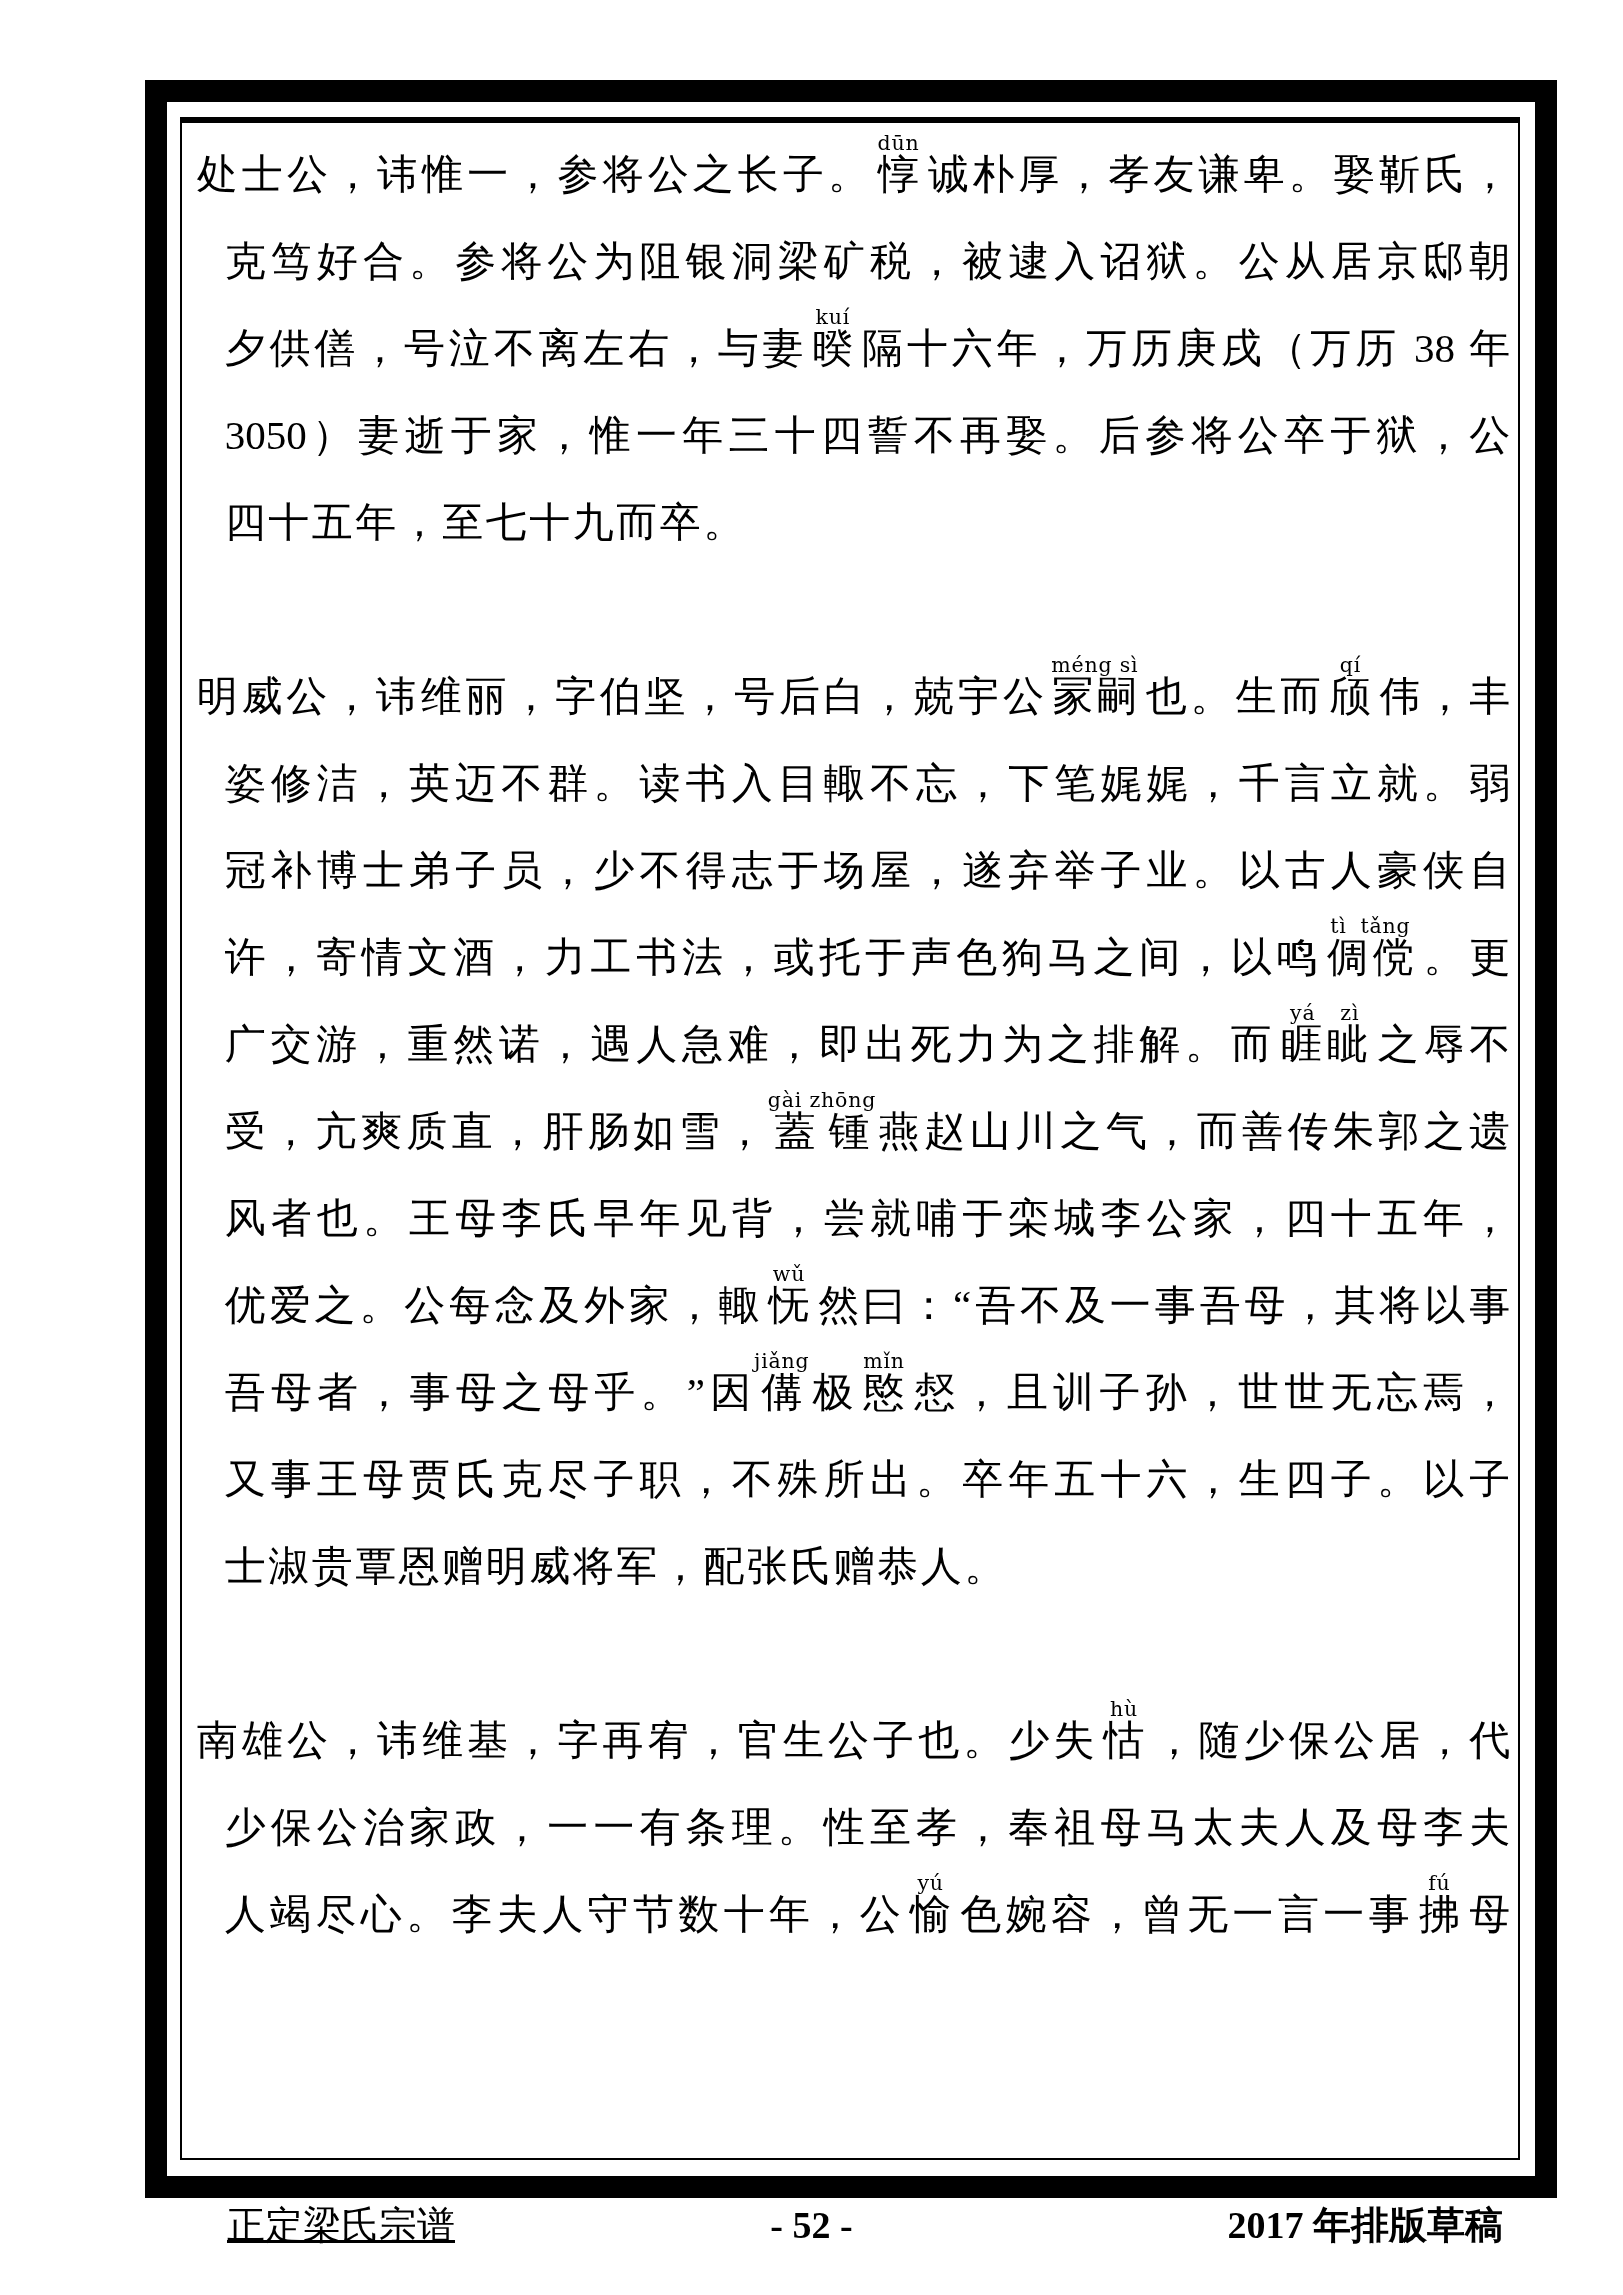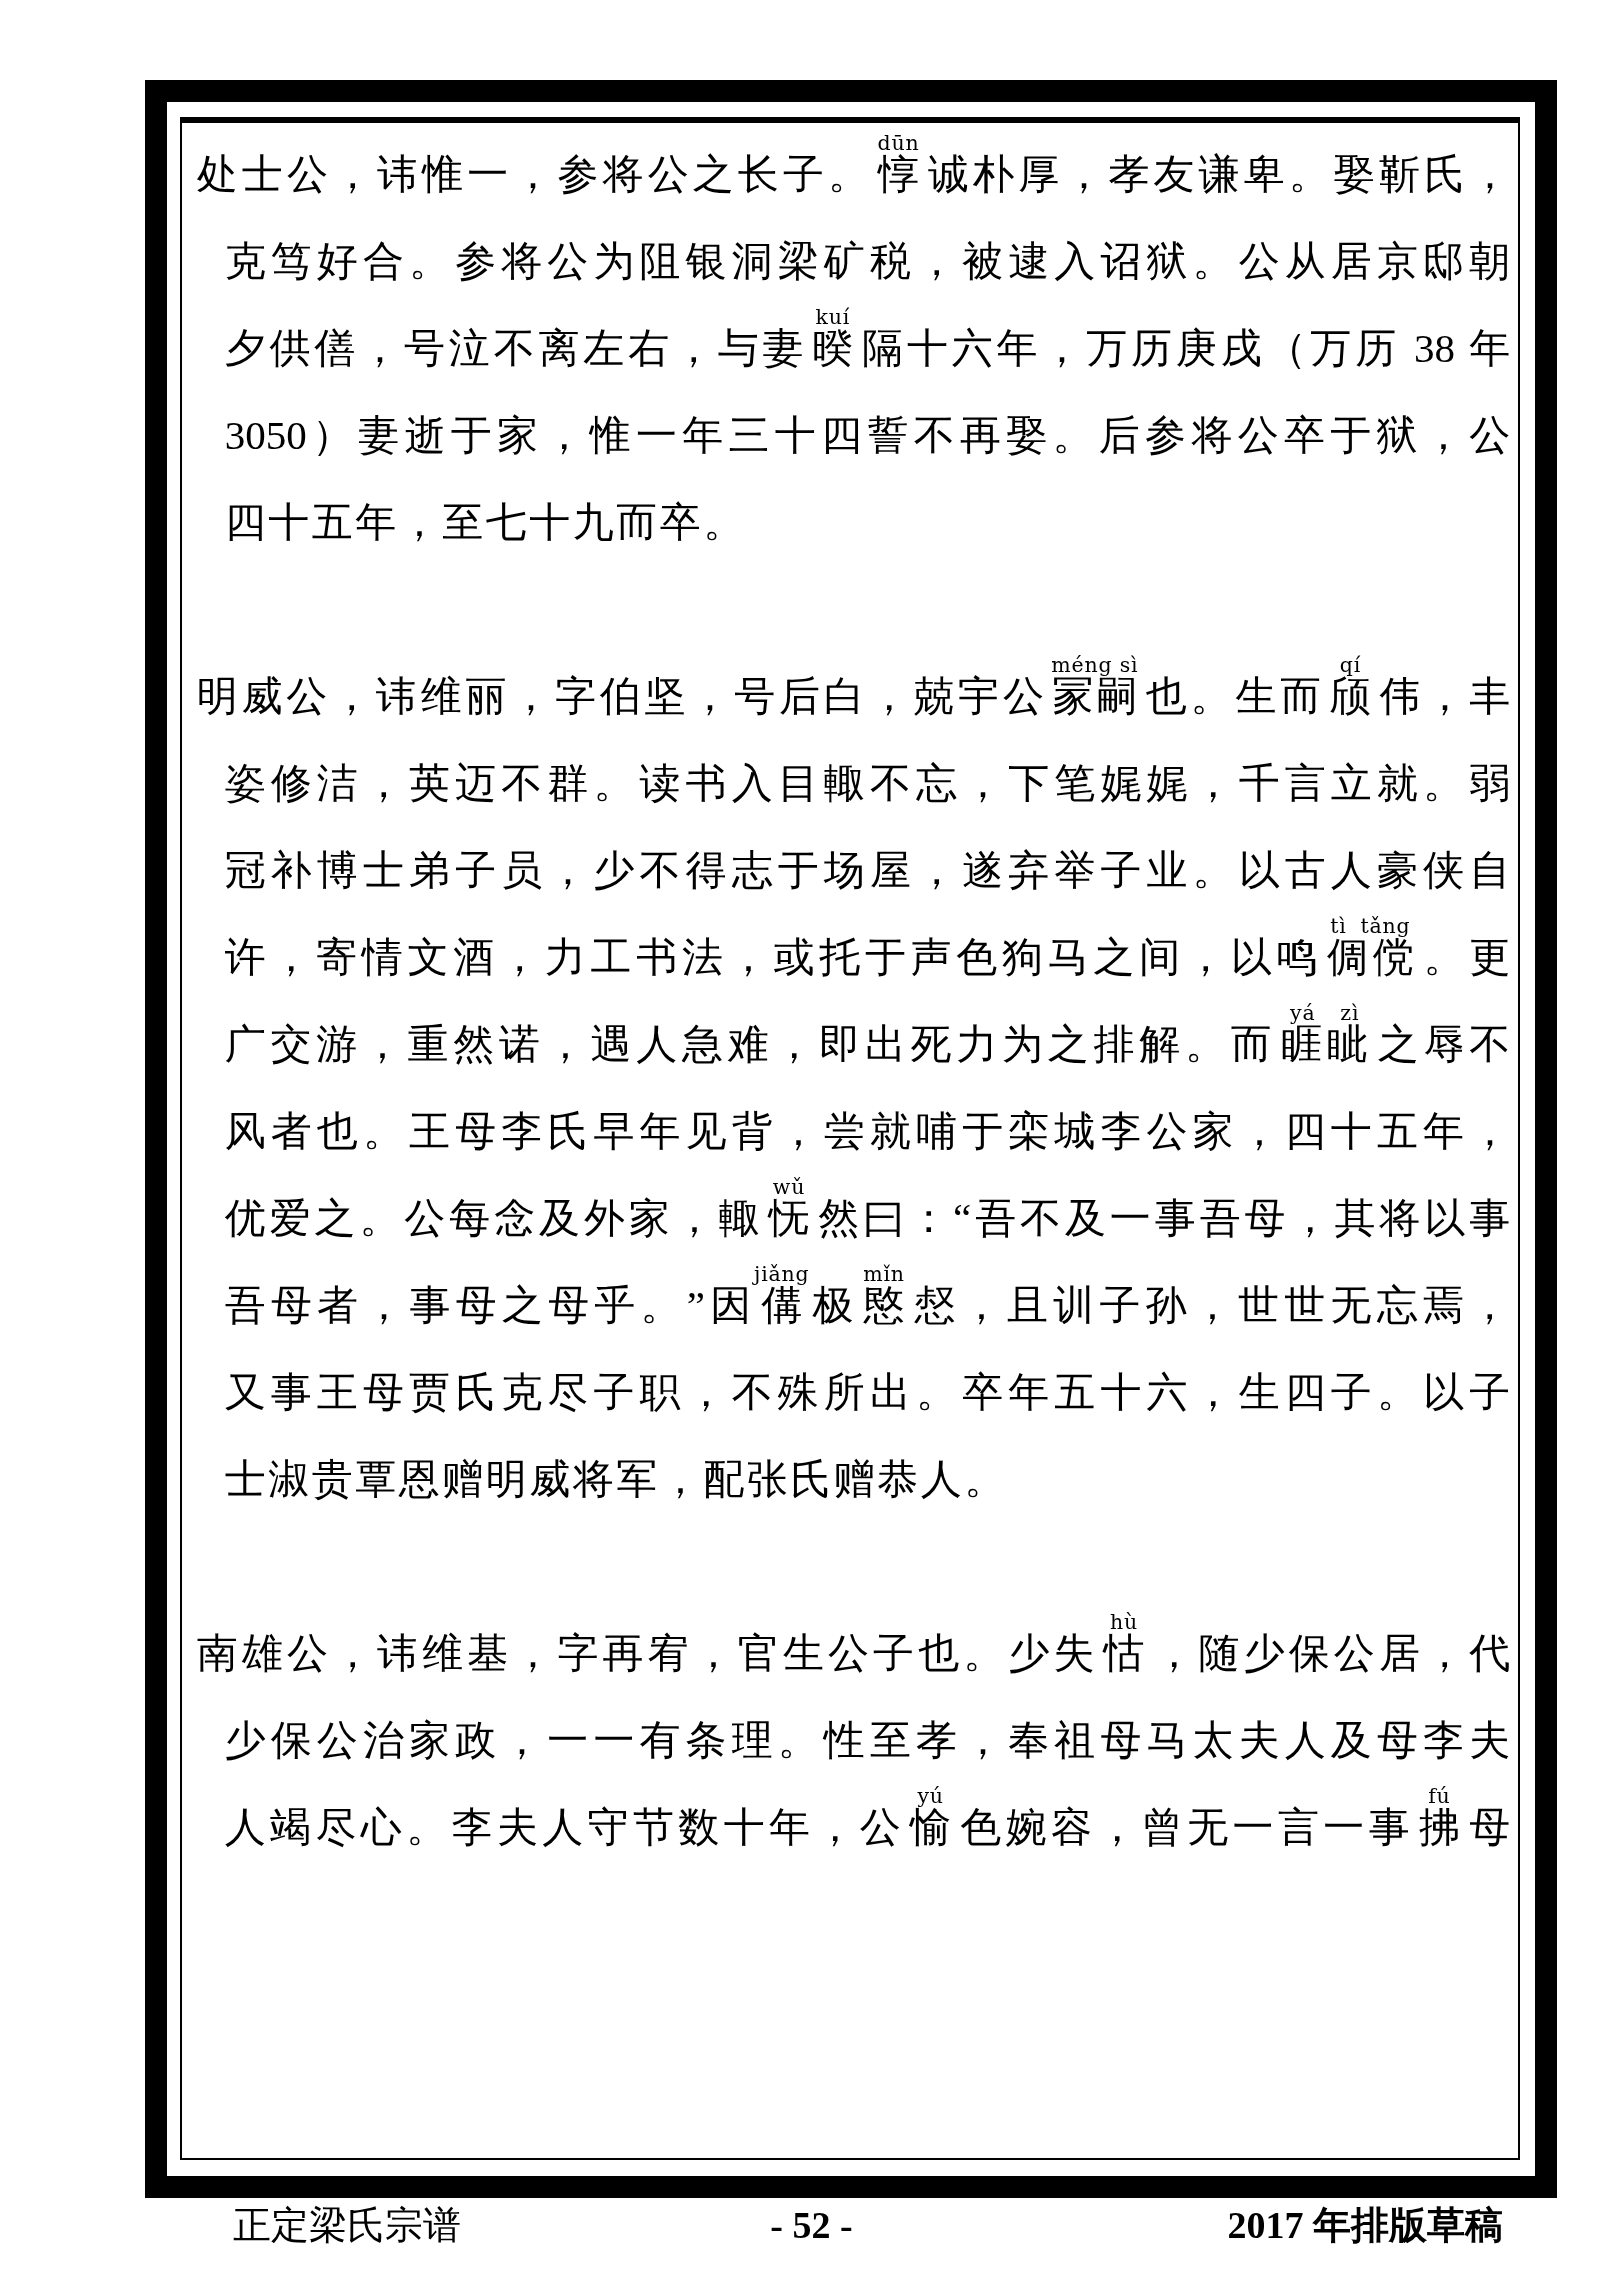--- a/index.html
+++ b/index.html
@@ -66,21 +66,22 @@
     position: absolute;
     left: 0;
     top: 2202px;
     width: 100%;
     height: 49px;
     font-size: 38px;
     line-height: 46px;
   }
   .footer-left {
     position: absolute;
-    left: 233px;
+    left: 227px;
+    text-decoration: underline;
   }
   .footer-center {
     position: absolute;
     left: 50%;
     transform: translateX(-50%);
     font-weight: bold;
   }
   .footer-right {
     position: absolute;
     right: 120px;
@@ -99,20 +100,21 @@
           <div class="line fit cont">克笃好合。参将公为阻银洞梁矿税，被逮入诏狱。公从居京邸朝</div>
           <div class="line fit cont">夕供僐，号泣不离左右，与妻<ruby><span>暌</span><rt>kuí</rt></ruby>隔十六年，万历庚戌（万历 38 年</div>
           <div class="line fit cont">3050）妻逝于家，惟一年三十四誓不再娶。后参将公卒于狱，公</div>
           <div class="line cont">四十五年，至七十九而卒。</div>
           <div class="line gap"></div>
           <div class="line fit">明威公，讳维丽，字伯坚，号后白，兢宇公<ruby><span>冡嗣</span><rt>méng sì</rt></ruby>也。生而<ruby><span>颀</span><rt>qí</rt></ruby>伟，丰</div>
           <div class="line fit cont">姿修洁，英迈不群。读书入目輙不忘，下笔娓娓，千言立就。弱</div>
           <div class="line fit cont">冠补博士弟子员，少不得志于场屋，遂弃举子业。以古人豪侠自</div>
           <div class="line fit cont">许，寄情文酒，力工书法，或托于声色狗马之间，以鸣<ruby><span>倜傥</span><rt>tì tǎng</rt></ruby>。更</div>
           <div class="line fit cont">广交游，重然诺，遇人急难，即出死力为之排解。而<ruby><span>睚眦</span><rt>yá zì</rt></ruby>之辱不</div>
+          <div class="line fit cont">受，亢爽质直，肝肠如雪，<ruby><span>蓋锺</span><rt>gài zhōng</rt></ruby>燕赵山川之气，而善传朱郭之遗</div>
           <div class="line fit cont">风者也。王母李氏早年见背，尝就哺于栾城李公家，四十五年，</div>
           <div class="line fit cont">优爱之。公每念及外家，輙<ruby><span>怃</span><rt>wǔ</rt></ruby>然曰：“吾不及一事吾母，其将以事</div>
           <div class="line fit cont">吾母者，事母之母乎。”因<ruby><span>傋</span><rt>jiǎng</rt></ruby>极<ruby><span>愍</span><rt>mǐn</rt></ruby>惄，且训子孙，世世无忘焉，</div>
           <div class="line fit cont">又事王母贾氏克尽子职，不殊所出。卒年五十六，生四子。以子</div>
           <div class="line cont">士淑贵覃恩赠明威将军，配张氏赠恭人。</div>
           <div class="line gap"></div>
           <div class="line fit">南雄公，讳维基，字再宥，官生公子也。少失<ruby><span>怙</span><rt>hù</rt></ruby>，随少保公居，代</div>
           <div class="line fit cont">少保公治家政，一一有条理。性至孝，奉祖母马太夫人及母李夫</div>
           <div class="line fit cont">人竭尽心。李夫人守节数十年，公<ruby><span>愉</span><rt>yú</rt></ruby>色婉容，曾无一言一事<ruby><span>拂</span><rt>fú</rt></ruby>母</div>
         </div>

